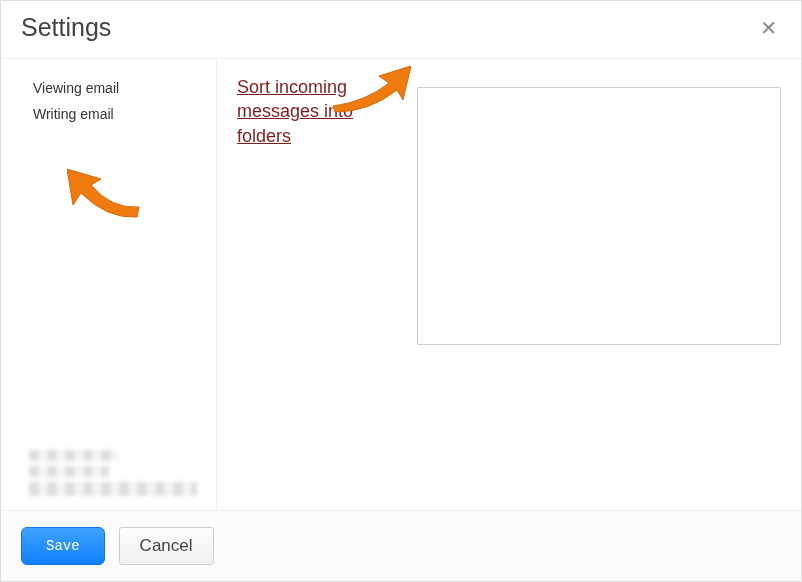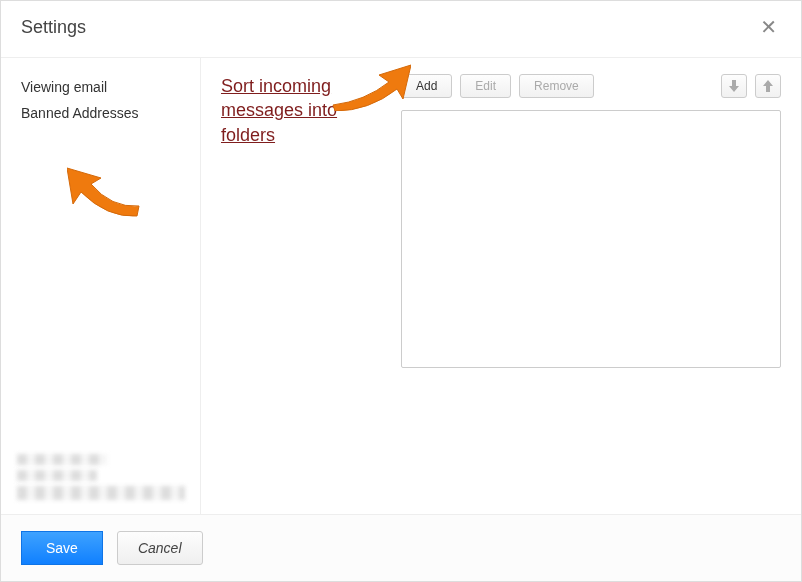--- a/index.html
+++ b/index.html
@@ -17,42 +17,42 @@
       display: flex;
       flex-direction: column;
     }
     .header {
       display: flex;
       justify-content: space-between;
       align-items: center;
       padding: 12px 20px 16px 20px;
     }
     .title {
-      font-size: 18px;
+      font-size: 25px;
       font-weight: 300;
       color: #444;
     }
     .close {
       font-size: 20px;
       color: #888;
       cursor: pointer;
       padding: 4px;
       line-height: 1;
     }
     .content {
       flex: 1;
       display: flex;
       border-top: 1px solid #eee;
       overflow: hidden;
       position: relative;
     }
     .sidebar {
-      width: 200px;
+      width: 216px;
       border-right: 1px solid #eee;
-      padding: 16px 0 0 0;
+      padding: 16px 0 0 12px;
       display: flex;
       flex-direction: column;
       position: relative;
     }
     .sidebar-items {
       flex: 1;
     }
     .sidebar-item {
       padding: 5px 20px;
       font-size: 14px;
@@ -138,34 +138,34 @@
       background: #fcfcfc;
       padding: 16px 20px;
       display: flex;
       gap: 14px;
     }
     .btn-primary {
       background: #1e90ff;
       background: linear-gradient(#3ea2ff, #1080ff);
       border: 1px solid #0f74e6;
       color: #fff;
-      border-radius: 0;
+      border-radius: 6px;
       padding: 8px 24px;
       font-size: 14px;
       cursor: pointer;
+      font-family: Liberation Mono, monospace;
     }
     .btn-secondary {
       background: linear-gradient(#fdfdfd, #efefef);
       border: 1px solid #ccc;
       color: #444;
       border-radius: 3px;
       padding: 8px 20px;
-      font-size: 14px;
-      cursor: pointer;
-      font-style: italic;
+      font-size: 17px;
+      cursor: pointer;
     }
     .arrow {
       position: absolute;
       pointer-events: none;
     }
     .arrow svg path {
       fill: #ef7a0e;
       stroke: #d4690a;
       stroke-width: 1;
     }
@@ -181,50 +181,34 @@
   </div>
 
   <div class="content">
 
     <div class="sidebar">
       <div class="sidebar-items">
         <div class="sidebar-item">
           <span>Viewing email</span>
         </div>
         <div class="sidebar-item">
-          <span>Banned Addresses</span>
+          <span>Writing email</span>
         </div>
       </div>
       <div class="sidebar-bottom">
         <div class="blur-line bl1"></div>
         <div class="blur-line bl2"></div>
         <div class="blur-line bl3"></div>
       </div>
     </div>
 
     <div class="main">
       <div class="row">
         <div class="label-col">Sort incoming messages into folders</div>
         <div class="control-col">
-          <div class="toolbar">
-            <button class="btn">Add</button>
-            <button class="btn disabled">Edit</button>
-            <button class="btn disabled">Remove</button>
-            <div class="spacer"></div>
-            <button class="btn icon disabled">
-              <svg width="10" height="12" viewBox="0 0 10 12">
-                  <path d="M5 12 L0 6 L3 6 L3 0 L7 0 L7 6 L10 6 Z" fill="#aaa"></path>
-                </svg>
-            </button>
-            <button class="btn icon disabled">
-              <svg width="10" height="12" viewBox="0 0 10 12">
-                  <path d="M5 0 L10 6 L7 6 L7 12 L3 12 L3 6 L0 6 Z" fill="#aaa"></path>
-                </svg>
-            </button>
-          </div>
           <div class="listbox"></div>
         </div>
       </div>
     </div>
 
     <div class="arrow" style="left:66px; top:108px;">
       <svg width="74" height="56" viewBox="0 0 74 56">
         <path d="M 70 50 Q 40 52 14 26 L 6 38 L 0 2 L 34 12 L 24 18 Q 44 42 72 40 Z"></path>
       </svg>
     </div>

